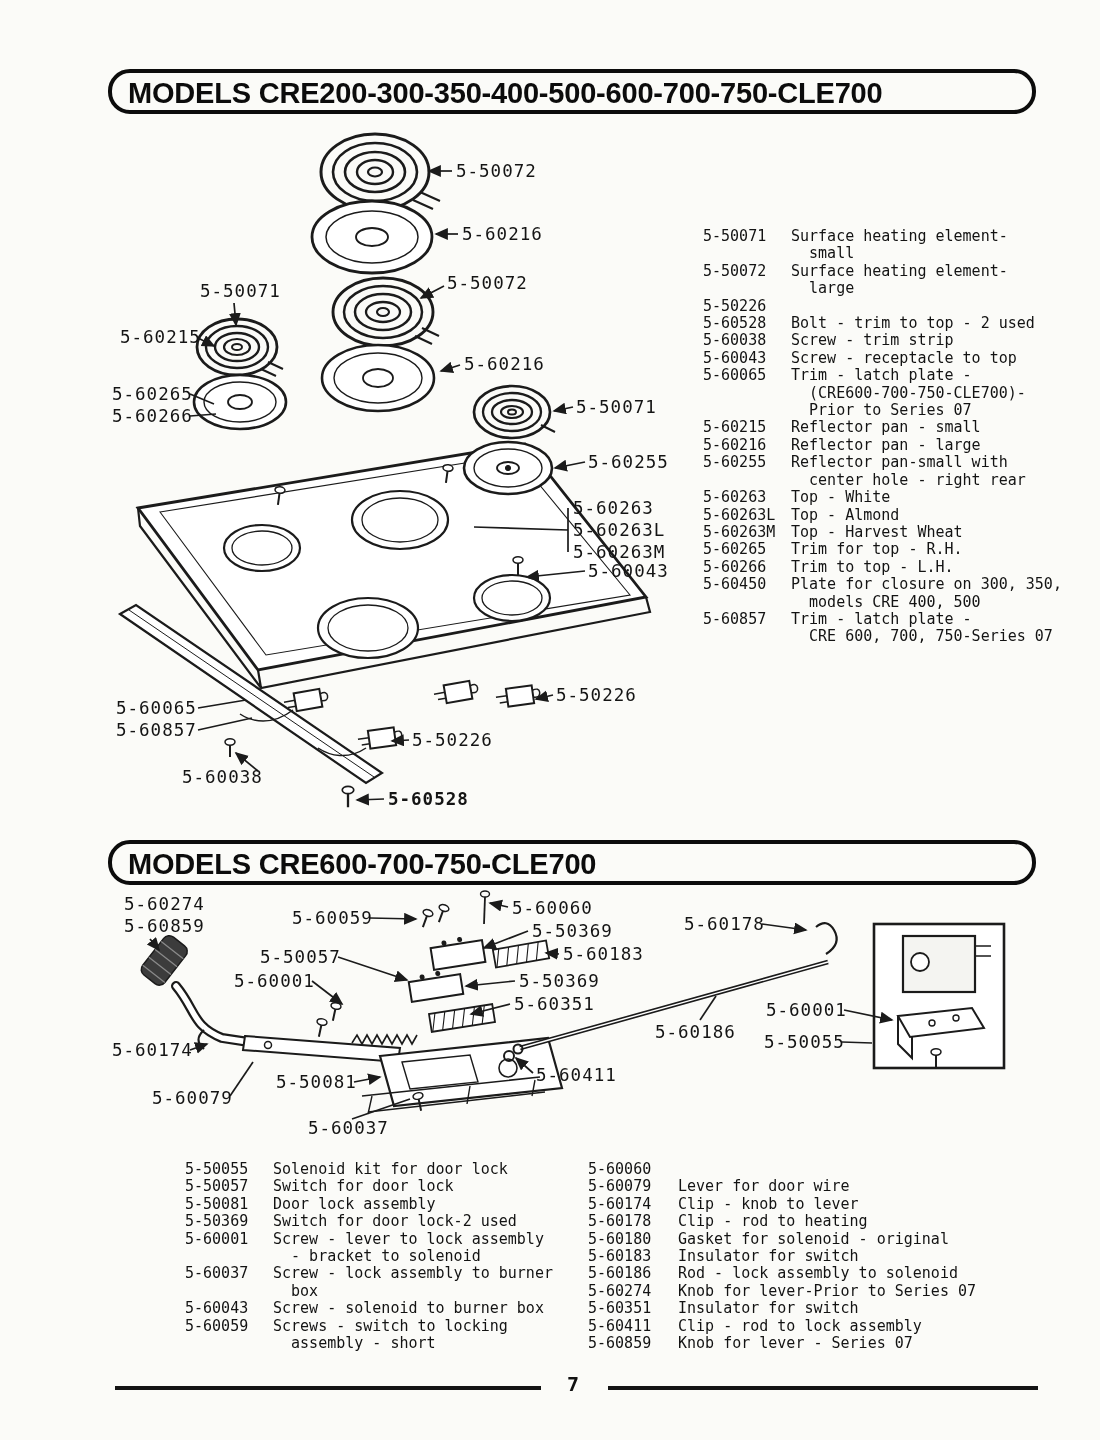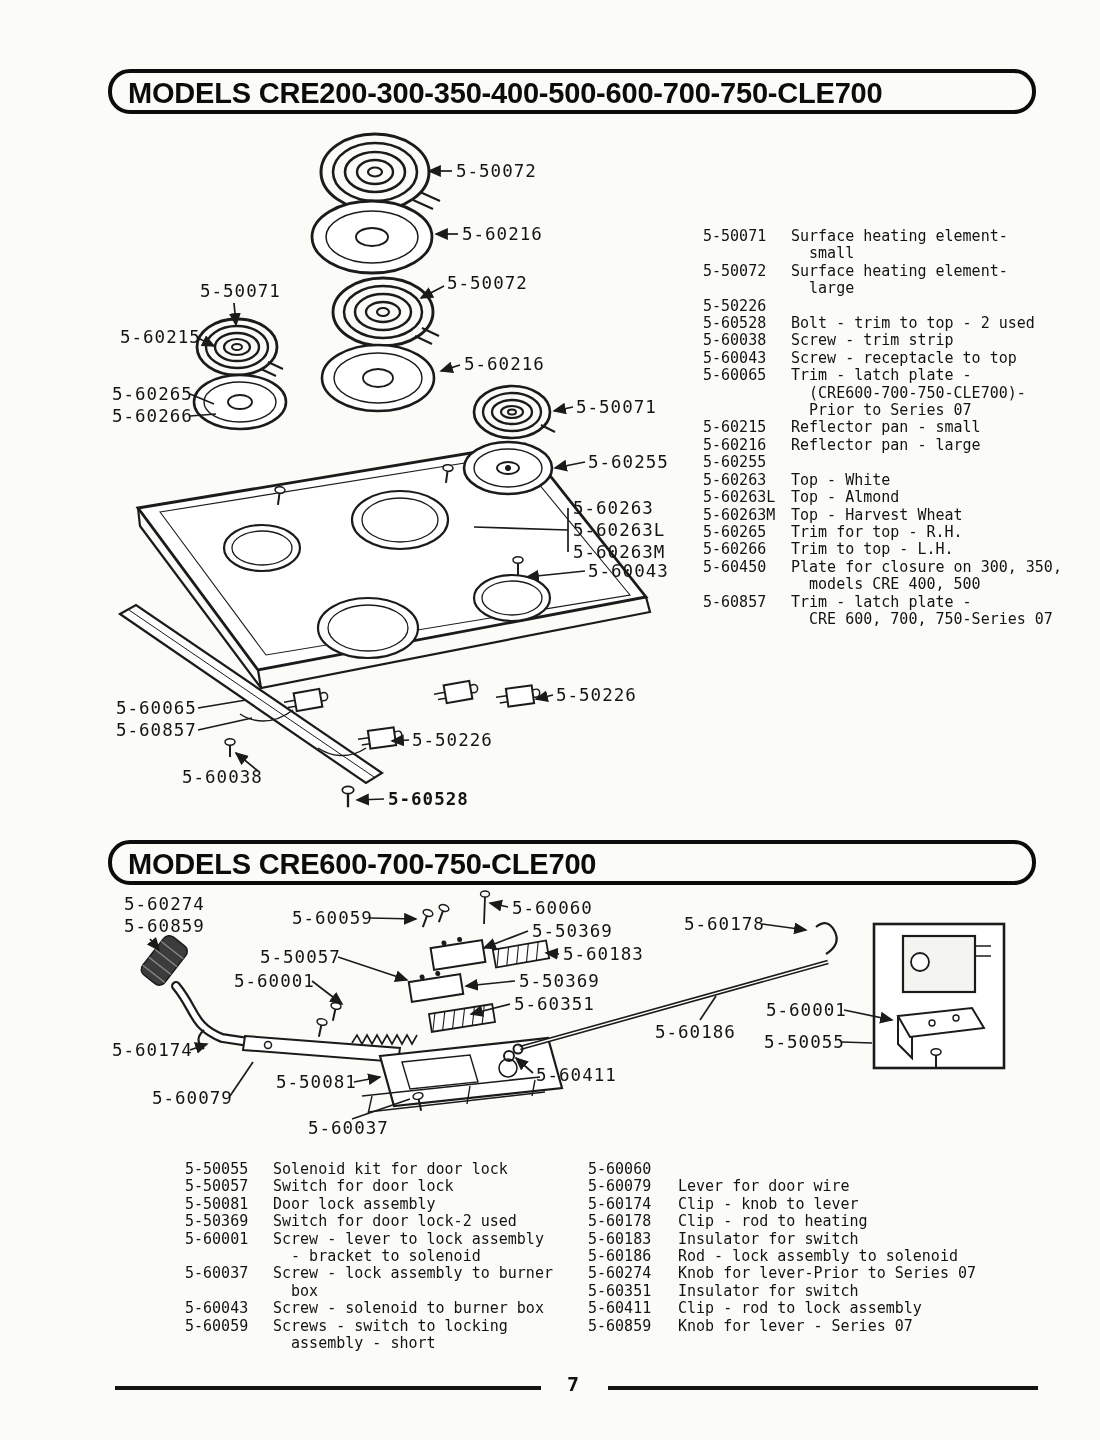--- a/index.html
+++ b/index.html
@@ -313,20 +313,22 @@
         <div class="pdesc">Reflector pan - small</div>
       </div>
 
       <div class="prow">
         <div class="pnum">5-60216</div>
         <div class="pdesc">Reflector pan - large</div>
       </div>
 
       <div class="prow">
         <div class="pnum">5-60255</div>
+        <div class="pdesc">Reflector pan-small with
+  center hole - right rear</div>
       </div>
 
       <div class="prow">
         <div class="pnum">5-60263</div>
         <div class="pdesc">Top - White</div>
       </div>
 
       <div class="prow">
         <div class="pnum">5-60263L</div>
         <div class="pdesc">Top - Almond</div>
@@ -443,20 +445,24 @@
       <div class="prow">
         <div class="pnum w90">5-60174</div>
         <div class="pdesc">Clip - knob to lever</div>
       </div>
 
       <div class="prow">
         <div class="pnum w90">5-60178</div>
         <div class="pdesc">Clip - rod to heating</div>
       </div>
 
+      <div class="prow">
+        <div class="pnum w90">5-60180</div>
+        <div class="pdesc">Gasket for solenoid - original</div>
+      </div>
 
       <div class="prow">
         <div class="pnum w90">5-60183</div>
         <div class="pdesc">Insulator for switch</div>
       </div>
 
       <div class="prow">
         <div class="pnum w90">5-60186</div>
         <div class="pdesc">Rod - lock assembly to solenoid</div>
       </div>

